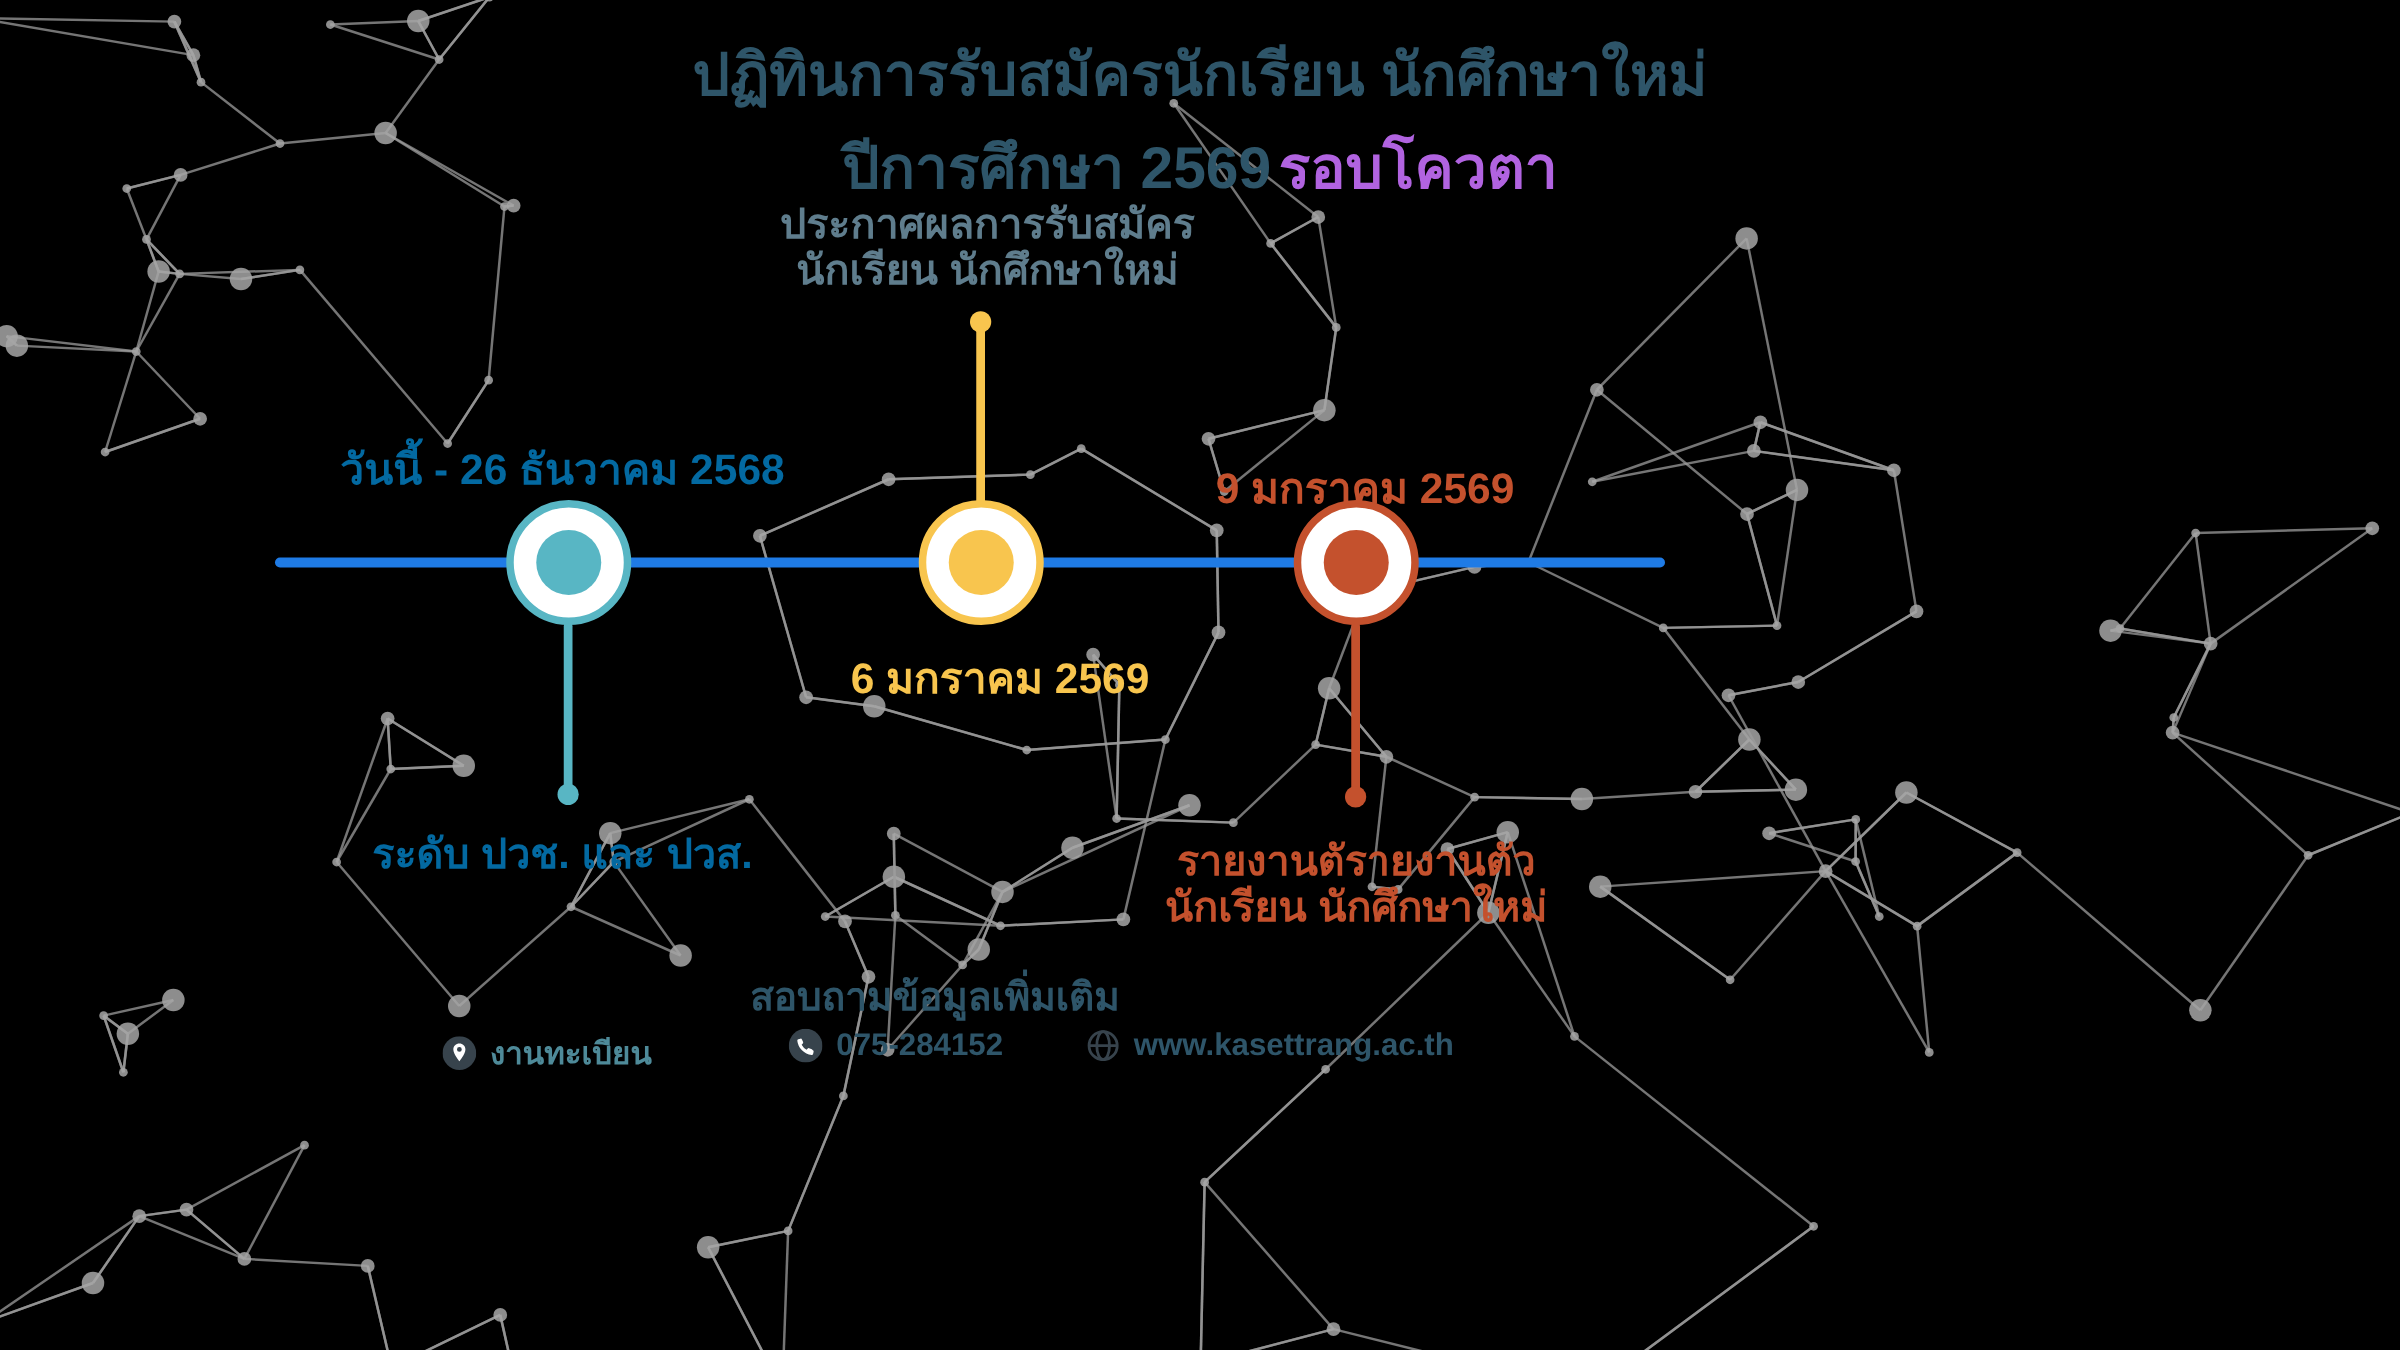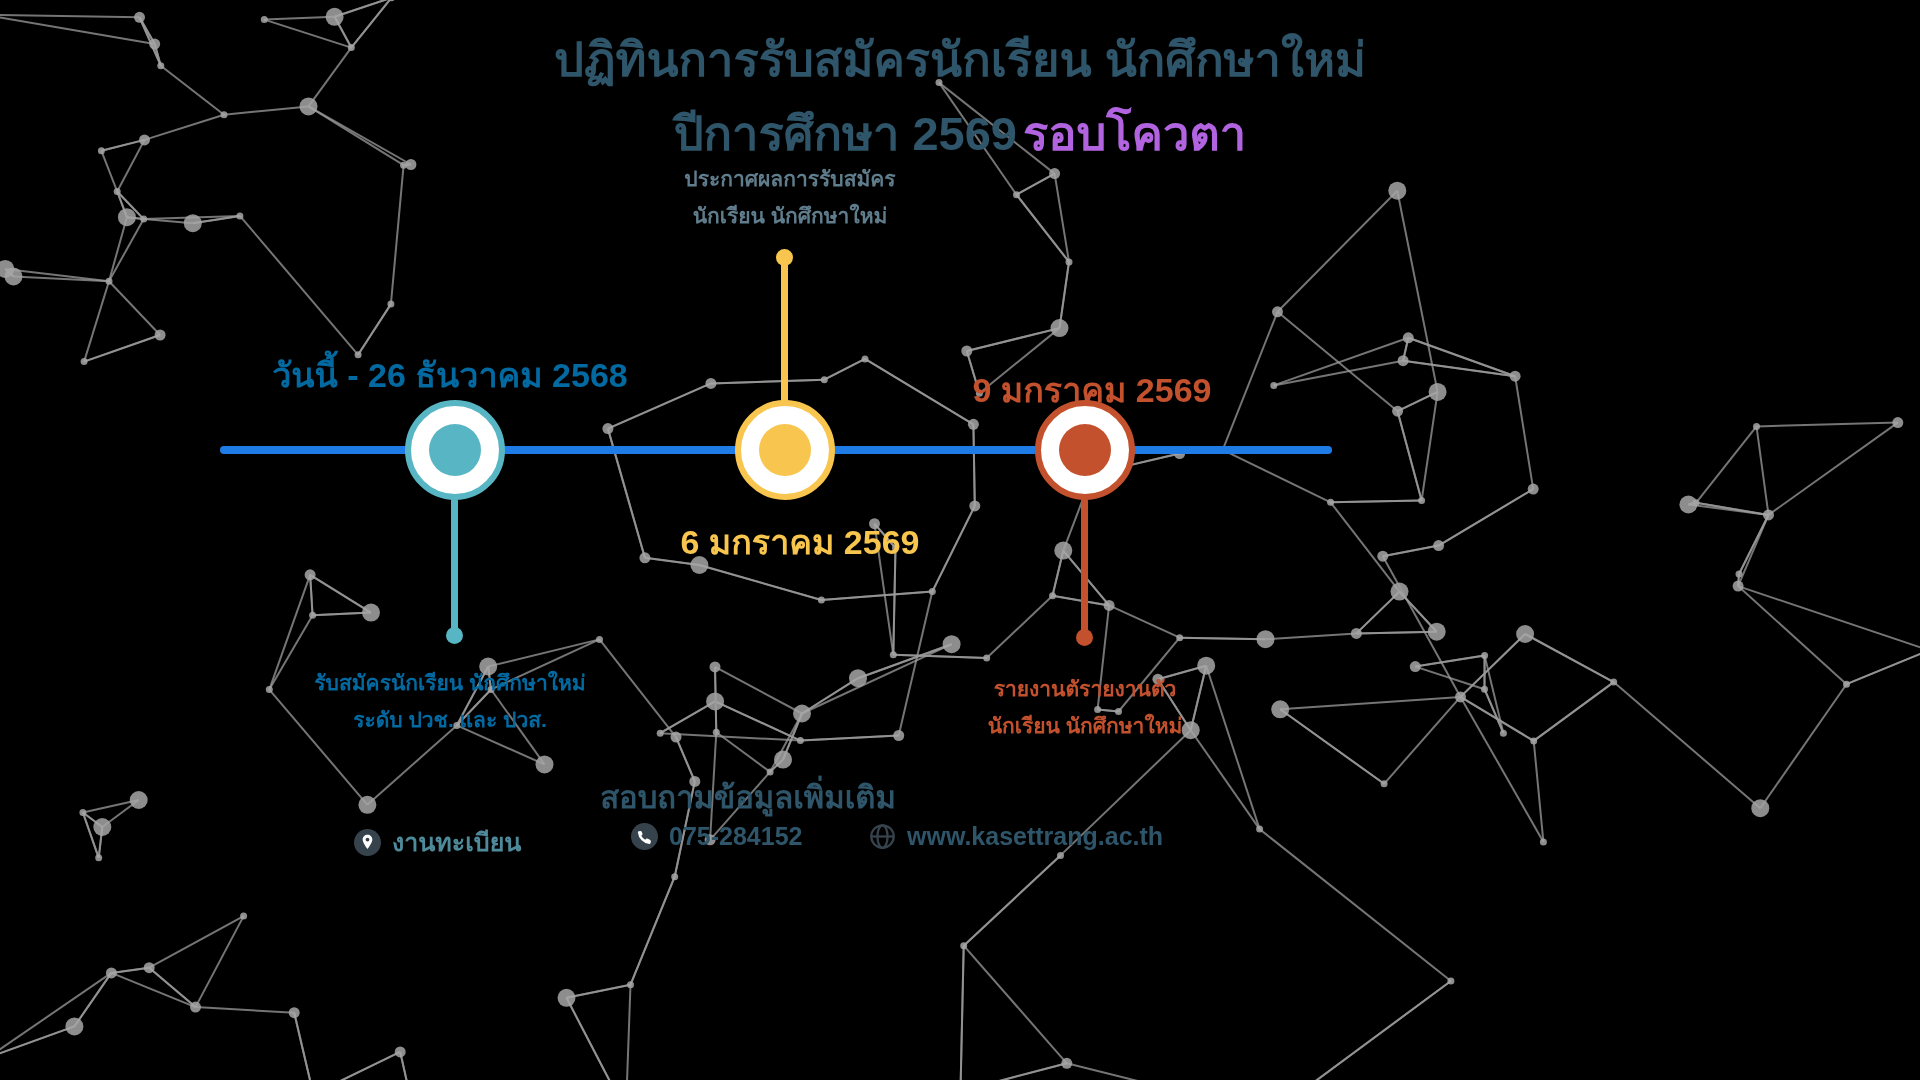--- a/index.html
+++ b/index.html
@@ -21,21 +21,21 @@
     background:#1f7be5;border-radius:4px;z-index:2;}
 
   .mcircle{position:absolute;width:100px;height:100px;border-radius:50%;
     background:#fff;border:6px solid;box-sizing:border-box;
     display:flex;align-items:center;justify-content:center;z-index:4;}
   .mcore{width:52px;height:52px;border-radius:50%;}
   .stem{position:absolute;width:7px;border-radius:3px;z-index:3;}
   .dot{position:absolute;width:17px;height:17px;border-radius:50%;z-index:3;}
 
   .date{position:absolute;text-align:center;font-weight:bold;font-size:34px;z-index:5;}
-  .desc{position:absolute;text-align:center;font-size:21px;line-height:37px;
+  .desc{position:absolute;text-align:center;font-size:33px;line-height:37px;
     font-weight:bold;z-index:5;}
 
   .c-teal{color:#0369a1;}  .bg-teal{background:#58b6c4;}  .bd-teal{border-color:#58b6c4;}
   .c-yellow{color:#f8c54e;}.bg-yellow{background:#f8c54e;}.bd-yellow{border-color:#f8c54e;}
   .c-orange{color:#c4512d;}.bg-orange{background:#c4512d;}.bd-orange{border-color:#c4512d;}
   .c-muted{color:#5f7d8d;}
   .c-navy{color:#2e5569;}
   .c-tealdark{color:#4e8a99;}
 
   .footer-heading{position:absolute;top:772px;left:548px;width:400px;text-align:center;
@@ -497,21 +497,20 @@
 
   <div class="tl-line"></div>
 
   <div class="date c-teal" style="left:250px;top:348px;width:400px;">วันนี้ - 26 ธันวาคม 2568</div>
   <div class="stem bg-teal" style="left:451px;top:498px;height:134px;"></div>
   <div class="dot bg-teal" style="left:446px;top:627px;"></div>
   <div class="mcircle bd-teal" style="left:405px;top:400px;">
     <div class="mcore bg-teal"></div>
   </div>
   <div class="desc c-teal" style="left:250px;top:664px;width:400px;">
-    <div>รับสมัครนักเรียน นักศึกษาใหม่</div>
     <div>ระดับ ปวช. และ ปวส.</div>
   </div>
 
   <div class="desc c-muted" style="left:590px;top:160px;width:400px;">
     <div>ประกาศผลการรับสมัคร</div>
     <div>นักเรียน นักศึกษาใหม่</div>
   </div>
   <div class="dot bg-yellow" style="left:776px;top:249px;"></div>
   <div class="stem bg-yellow" style="left:781px;top:262px;height:142px;"></div>
   <div class="mcircle bd-yellow" style="left:735px;top:400px;">

